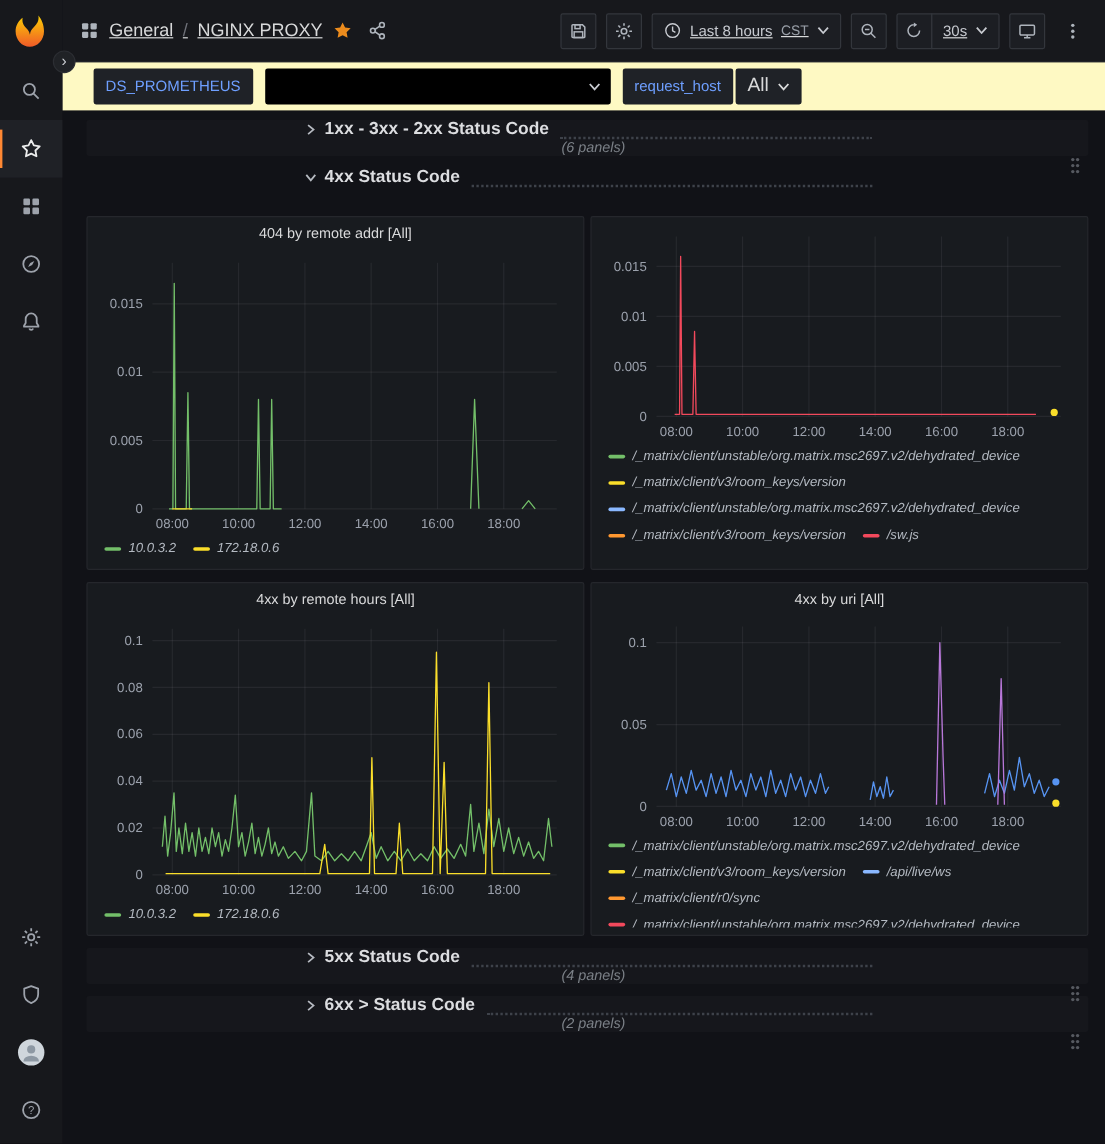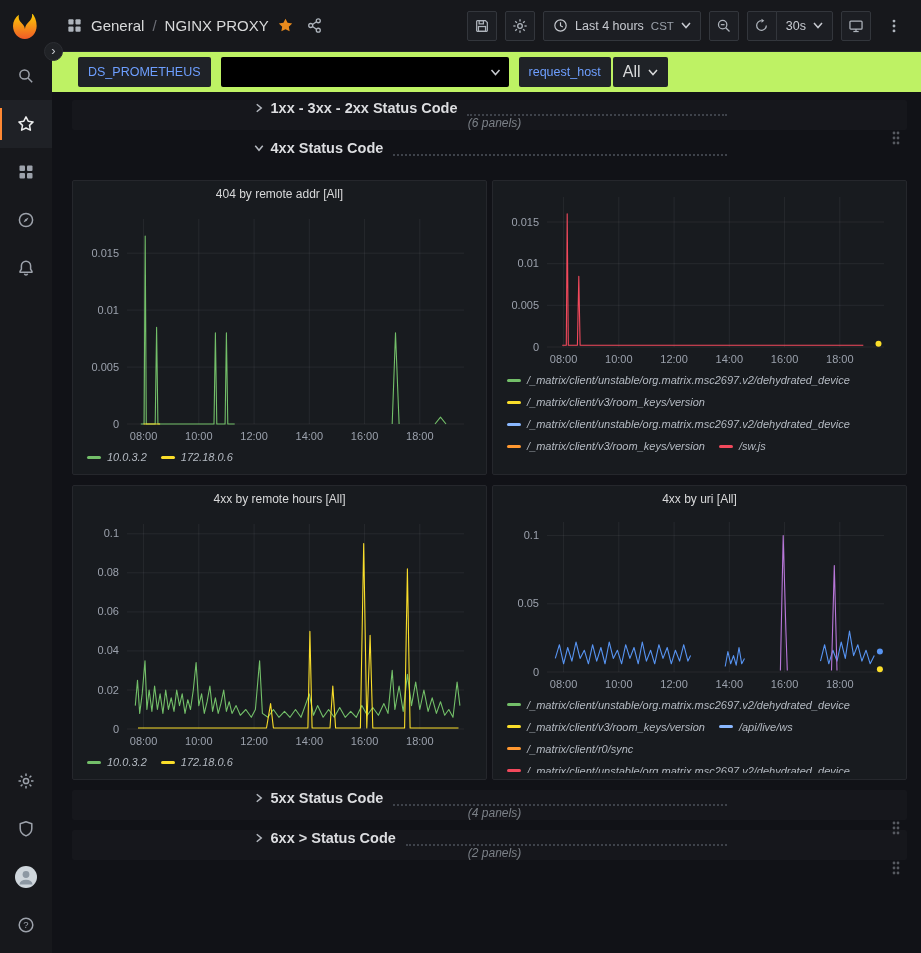--- a/index.html
+++ b/index.html
@@ -13,39 +13,39 @@
   .side-item { width:52px; height:48px; display:flex; align-items:center; justify-content:center; color:#9da2ab; position:relative; cursor:pointer; }
   .side-item.active { color:#eceded; background:#1f2126; }
   .side-item.active::before { content:""; position:absolute; left:0; top:8px; bottom:8px; width:2px; background:#ff8833; }
   .side-bottom { margin-top:auto; margin-bottom:4px; display:flex; flex-direction:column; align-items:center; }
   .collapse-btn { position:absolute; left:44px; top:42px; width:19px; height:19px; border-radius:50%;
     background:#202226; border:1px solid #2c2e33; color:#c9ccd1; font-size:13px; line-height:16px; text-align:center; z-index:5; cursor:pointer; }
 
   
   .main { flex:1; display:flex; flex-direction:column; min-width:0; }
   .topnav { height:52px; flex:0 0 52px; background:#17181c; border-bottom:1px solid #25272c;
-    display:flex; align-items:center; padding:0 12px 0 14px; }
+    display:flex; align-items:center; padding:0 12px 0 14px;text-decoration:underline; }
   .crumb { display:flex; align-items:center; gap:8px; color:#d8d9da; font-size:15px; }
   .crumb .sep { color:#6e7078; }
   .crumb .apps { color:#aeb4bc; display:flex; }
   .crumb .fav-star { color:#eb8b1d; display:flex; cursor:pointer; }
   .crumb .share { color:#aeb4bc; display:flex; cursor:pointer; margin-left:4px; }
   .nav-right { margin-left:auto; display:flex; align-items:center; }
   .ibtn { height:30px; min-width:30px; border:1px solid #33363c; border-radius:2px; background:#1c1e23;
     display:flex; align-items:center; justify-content:center; color:#aeb4bc; margin-left:8px; cursor:pointer; font-size:12.5px; }
   .ibtn.wide { padding:0 9px; gap:7px; color:#c7cad0; }
   .ibtn .tz { color:#9aa0a9; font-size:11.5px; }
   .split { display:flex; margin-left:8px; }
   .split .ibtn { margin-left:0; }
   .split .ibtn:last-child { margin-left:-1px; border-radius:0 2px 2px 0; }
   .split .ibtn:first-child { border-radius:2px 0 0 2px; }
   .ibtn.kebab { border:none; background:transparent; }
 
   
-  .subnav { height:40px; flex:0 0 40px; display:flex; align-items:center; padding:0 14px 0 26px; gap:10px; background:#bef264; }
+  .subnav { height:40px; flex:0 0 40px; display:flex; align-items:center; padding:0 14px 0 26px; gap:10px; background:#fef9c3; }
   .var-label { background:#1f2227; border-radius:2px; height:30px; display:flex; align-items:center;
     padding:0 10px; color:#6e9fff; font-size:12.5px; font-weight:500; cursor:pointer; }
   .var-value { background:#000; border-radius:2px; height:30px; width:288px; display:flex; align-items:center;
     padding:0 8px; cursor:pointer; }
   .var-value .caret { margin-left:auto; color:#c7cad0; display:flex; }
   .var-pair { display:flex; gap:2px; align-items:center; }
   .var-select { background:#1f2227; border-radius:2px; height:30px; display:flex; align-items:center; gap:7px;
     padding:0 10px; color:#d8d9da; font-size:16px; cursor:pointer; }
 
   
@@ -212,21 +212,21 @@
               <line x1="12.5" y1="5.5" x2="14.3" y2="3.7"></line>
           </g>
         </svg>
       </div>
 
       <div class="ibtn wide">
         <svg width="15" height="15" viewBox="0 0 18 18" fill="none" stroke="currentColor" stroke-width="1.4">
           <circle cx="9" cy="9" r="6.8"></circle>
             <path d="M9 5v4.2l2.8 1.6"></path>
         </svg>
-        <span>Last 4 hours</span>
+        <span>Last 8 hours</span>
         <span class="tz">CST</span>
         <svg width="10" height="7" viewBox="0 0 10 7" fill="none" stroke="currentColor" stroke-width="1.5">
           <polyline points="1,1 5,5.5 9,1"></polyline>
         </svg>
       </div>
       <div class="ibtn">
         <svg width="16" height="16" viewBox="0 0 18 18" fill="none" stroke="currentColor" stroke-width="1.4">
           <circle cx="7.5" cy="7.5" r="4.7"></circle>
             <line x1="11" y1="11" x2="15.2" y2="15.2"></line>
             <line x1="5.4" y1="7.5" x2="9.6" y2="7.5"></line>

